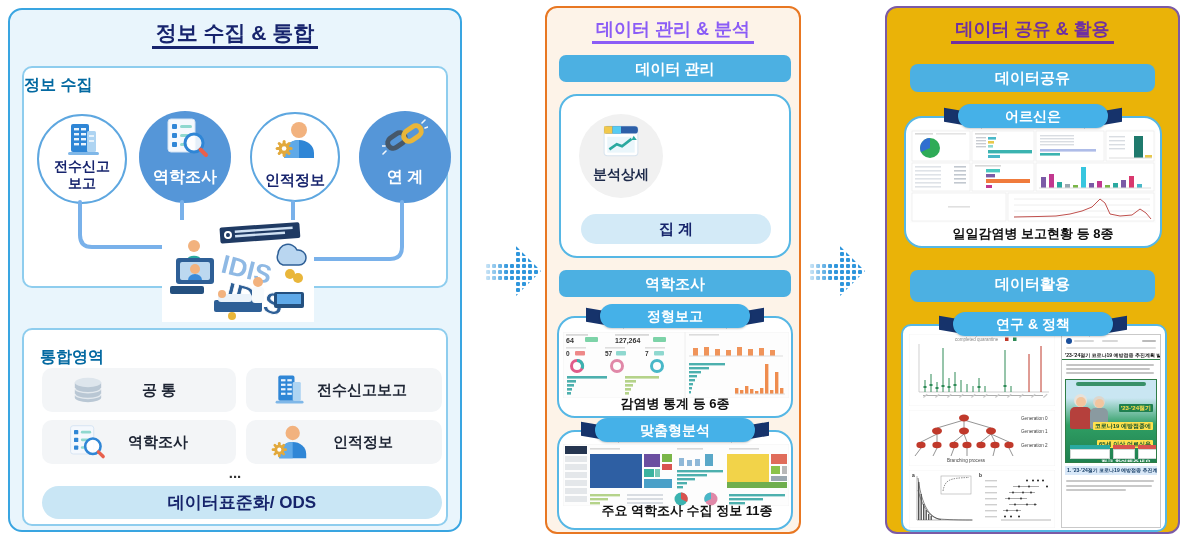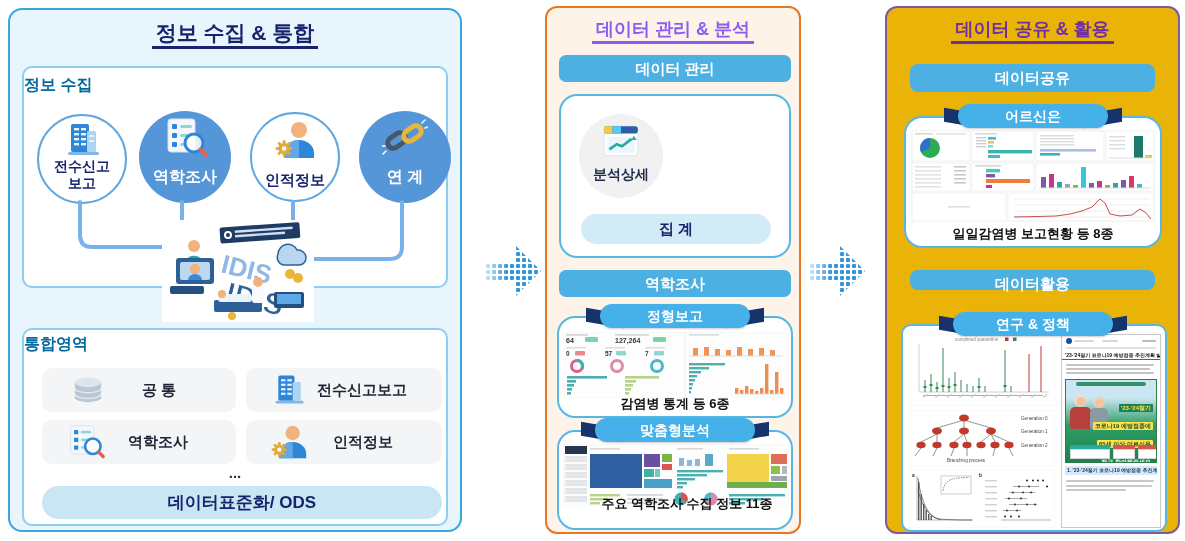--- a/index.html
+++ b/index.html
@@ -170,21 +170,21 @@
         <rect x="112" y="72" width="30" height="16" rx="2" fill="#24507f"></rect>
         <rect x="115" y="74" width="24" height="10" fill="#5fa9e8"></rect>
         <path d="M116 34a10 10 0 0 1 19-4 8 8 0 0 1 9 8 7 7 0 0 1-7 7h-16a8 8 0 0 1-5-11z" fill="#b9d6f0" stroke="#2e5f96" stroke-width="1.5"></path>
         <circle cx="128" cy="54" r="5" fill="#e9b63a"></circle>
           <circle cx="136" cy="58" r="5" fill="#e9b63a"></circle>
         <circle cx="70" cy="96" r="4" fill="#e9b63a"></circle>
       </svg>
     </div>
 
     <div class="wbox" style="left:12px;top:318px;width:426px;height:198px;">
-      <div class="sec-h" style="top:4px;">통합영역</div>
+      <div class="sec-h" style="top:17px;padding-left:16px;">통합영역</div>
 
       <div class="card" style="left:18px;top:38px;width:194px;height:44px;">
         <svg width="40" height="32" viewBox="0 0 40 34" style="margin-left:26px;">
           <path d="M6 9 v16 a14 5 0 0 0 28 0 V9 z" fill="#b9c7d4"></path>
           <ellipse cx="20" cy="9" rx="14" ry="5" fill="#dde5ec"></ellipse>
           <path d="M6 15 a14 5 0 0 0 28 0 M6 21 a14 5 0 0 0 28 0" fill="none" stroke="#ffffff" stroke-opacity="0.6" stroke-width="1.5"></path>
         </svg>
         <div class="lbl">공 통</div>
       </div>
 
@@ -441,21 +441,21 @@
         <circle cx="118" cy="55" r="6.5" fill="#3bb3b0"></circle>
           <path d="M118 55 L118 48.5 A6.5 6.5 0 0 1 124 58 z" fill="#d9534f"></path>
         <circle cx="148" cy="55" r="6.5" fill="#e088a8"></circle>
           <path d="M148 55 L148 48.5 A6.5 6.5 0 0 0 142 58 z" fill="#49b8c8"></path>
         <g fill="#4db0ae">
             <rect x="166" y="50" width="56" height="2.4"></rect>
             <rect x="166" y="54" width="34" height="2.4"></rect>
             <rect x="166" y="58" width="16" height="2.4"></rect>
           </g>
       </svg>
-      <div class="caption" style="bottom:15px;padding-left:24px;">주요 역학조사 수집 정보 11종</div>
+      <div class="caption" style="bottom:8px;padding-left:24px;">주요 역학조사 수집 정보 11종</div>
     </div>
   </div>
 
   <svg width="56" height="62" viewBox="0 0 56 62" style="position:absolute;left:810px;top:240px;">
     <defs>
       <pattern id="dotsB" width="6" height="6" patternUnits="userSpaceOnUse">
           <rect width="4" height="4" rx="1" fill="#2f96dc"></rect>
         </pattern>
       <linearGradient id="fadeB" x1="0" y1="0" x2="1" y2="0">
           <stop offset="0" stop-color="#ffffff" stop-opacity="0.75"></stop>
@@ -571,21 +571,21 @@
             <line x1="104" y1="70" x2="240" y2="70"></line>
             <line x1="104" y1="76" x2="240" y2="76"></line>
             <line x1="104" y1="82" x2="240" y2="82"></line>
             <line x1="104" y1="88" x2="240" y2="88"></line>
           </g>
         <polyline points="104,88 128,87.5 146,87 160,85 172,82 182,78 190,70 195,74 200,85 210,87 222,86 230,80 236,84 241,90" fill="none" stroke="#c0504d" stroke-width="1"></polyline>
       </svg>
       <div class="caption" style="bottom:3px;">일일감염병 보고현황 등 8종</div>
     </div>
 
-    <div class="bar" style="left:23px;top:262px;width:245px;height:20px;line-height:28px;border-radius:8px;">데이터활용</div>
+    <div class="bar" style="left:23px;top:262px;width:245px;height:32px;line-height:28px;border-radius:8px;">데이터활용</div>
 
     <div class="ribbon" style="left:66px;top:304px;width:160px;">
       <div class="wing wl"></div>
       <div class="wing wr"></div>
       <div class="rpill">연구 &amp; 정책</div>
     </div>
     <div class="wbox2" style="left:14px;top:316px;width:266px;height:208px;border-radius:10px;">
 
       <svg width="146" height="72" viewBox="0 0 146 72" style="position:absolute;left:6px;top:8px;">
         <rect x="0" y="0" width="146" height="72" fill="#fff" stroke="#eee" stroke-width="0.6"></rect>

